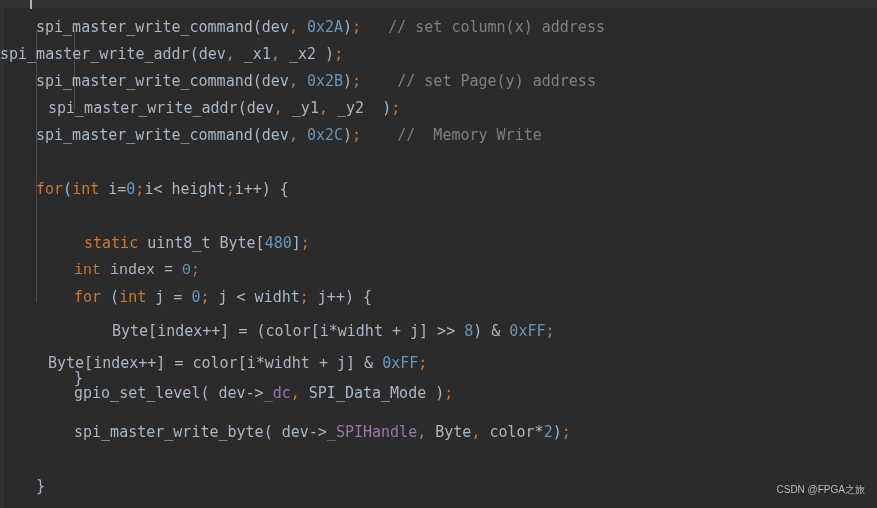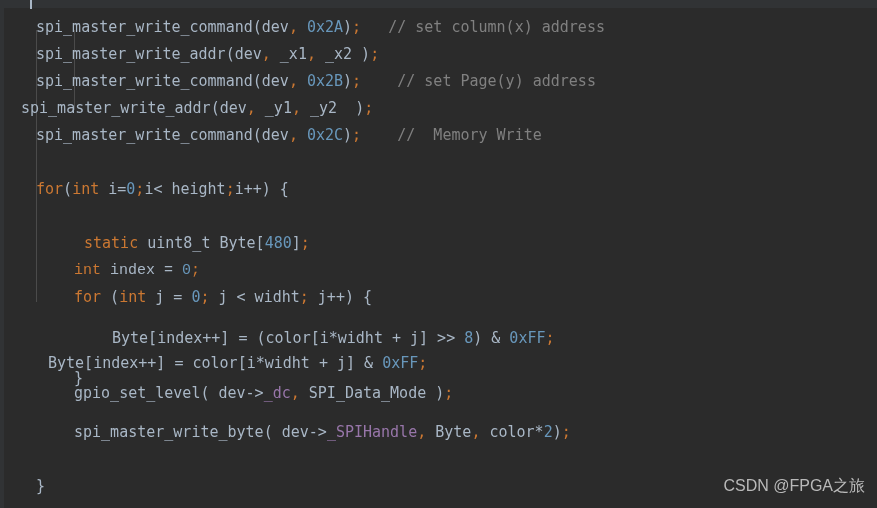--- a/index.html
+++ b/index.html
@@ -72,50 +72,50 @@
   .pun   { color: #a9b7c6; }  
   .semi  { color: #cc7832; }  
   .cmt   { color: #808080; }  
   .mem   { color: #9876aa; }  
 
   .watermark {
     position: absolute;
     right: 12px;
     bottom: 11px;
     font-family: "Liberation Sans", "DejaVu Sans", sans-serif;
-    font-size: 16px;
+    font-size: 10px;
     color: #b9b9b9;
     white-space: pre;
   }
 </style>
 </head>
 <body>
 
 <div id="editor">
 
   <div class="top-band"></div>
   <div class="top-caret"></div>
   <div class="gutter"></div>
 
   <div class="code-area">
     <div class="indent-guide ig-outer"></div>
     <div class="indent-guide ig-inner"></div>
     <div id="lines">
         <div class="line" style="top: 6px; padding-left: 36px;"><span class="fn">spi_master_write_command</span><span class="pun">(</span><span class="fn">dev</span><span class="semi">,</span><span class="pun"> </span><span class="num">0x2A</span><span class="pun">)</span><span class="semi">;</span><span class="pun">   </span><span class="cmt">// set column(x) address</span></div>
-        <div class="line" style="top: 33px; padding-left: 36px;"><span class="fn">spi_master_write_addr</span><span class="pun">(</span><span class="fn">dev</span><span class="semi">,</span><span class="fn"> _x1</span><span class="semi">,</span><span class="pun"> _x2 )</span><span class="semi">;</span></div>
+        <div class="line" style="top: 33px; "><span class="fn">spi_master_write_addr</span><span class="pun">(</span><span class="fn">dev</span><span class="semi">,</span><span class="fn"> _x1</span><span class="semi">,</span><span class="pun"> _x2 )</span><span class="semi">;</span></div>
         <div class="line" style="top: 60px; padding-left: 36px;"><span class="fn">spi_master_write_command</span><span class="pun">(</span><span class="fn">dev</span><span class="semi">,</span><span class="pun"> </span><span class="num">0x2B</span><span class="pun">)</span><span class="semi">;</span><span class="pun">    </span><span class="cmt">// set Page(y) address</span></div>
-        <div class="line" style="top: 87px; padding-left: 21px;"><span class="fn">spi_master_write_addr</span><span class="pun">(</span><span class="fn">dev</span><span class="semi">,</span><span class="fn"> _y1</span><span class="semi">,</span><span class="pun"> _y2  )</span><span class="semi">;</span></div>
+        <div class="line" style="top: 87px; padding-left: 48px;"><span class="fn">spi_master_write_addr</span><span class="pun">(</span><span class="fn">dev</span><span class="semi">,</span><span class="fn"> _y1</span><span class="semi">,</span><span class="pun"> _y2  )</span><span class="semi">;</span></div>
         <div class="line" style="top: 114px; padding-left: 36px;"><span class="fn">spi_master_write_command</span><span class="pun">(</span><span class="fn">dev</span><span class="semi">,</span><span class="pun"> </span><span class="num">0x2C</span><span class="pun">)</span><span class="semi">;</span><span class="pun">    </span><span class="cmt">//  Memory Write</span></div>
         <div class="line" style="top: 141px; padding-left: 36px;"></div>
         <div class="line" style="top: 168px; padding-left: 36px;"><span class="kw">for</span><span class="pun">(</span><span class="kw">int</span><span class="pun"> i=</span><span class="num">0</span><span class="semi">;</span><span class="pun">i&lt; height</span><span class="semi">;</span><span class="pun">i++) {</span></div>
         <div class="line" style="top: 195px; padding-left: 36px;"></div>
         <div class="line" style="top: 222px; padding-left: 84px;"><span class="kw">static</span><span class="pun"> uint8_t Byte[</span><span class="num">480</span><span class="pun">]</span><span class="semi">;</span></div>
         <div class="line" style="top: 249px; padding-left: 74px; font-family: Liberation Mono, monospace;"><span class="kw">int</span><span class="pun"> index = </span><span class="num">0</span><span class="semi">;</span></div>
         <div class="line" style="top: 276px; padding-left: 74px;"><span class="kw">for</span><span class="pun"> (</span><span class="kw">int</span><span class="pun"> j = </span><span class="num">0</span><span class="semi">;</span><span class="pun"> j &lt; widht</span><span class="semi">;</span><span class="pun"> j++) {</span></div>
-        <div class="line" style="top: 317px; padding-left: 112px;"><span class="pun">Byte[index++] = (color[i*widht + j] &gt;&gt; </span><span class="num">8</span><span class="pun">) &amp; </span><span class="num">0xFF</span><span class="semi">;</span></div>
+        <div class="line" style="top: 310px; padding-left: 112px;"><span class="pun">Byte[index++] = (color[i*widht + j] &gt;&gt; </span><span class="num">8</span><span class="pun">) &amp; </span><span class="num">0xFF</span><span class="semi">;</span></div>
         <div class="line" style="top: 330px; padding-left: 48px; margin-top: 12px;"><span class="pun">Byte[index++] = color[i*widht + j] &amp; </span><span class="num">0xFF</span><span class="semi">;</span></div>
         <div class="line" style="top: 357px; padding-left: 74px;"><span class="pun">}</span></div>
         <div class="line" style="top: 372px; padding-left: 74px;"><span class="fn">gpio_set_level</span><span class="pun">( dev-&gt;</span><span class="mem">_dc</span><span class="semi">,</span><span class="pun"> SPI_Data_Mode )</span><span class="semi">;</span></div>
         <div class="line" style="top: 411px; padding-left: 74px;"><span class="fn">spi_master_write_byte</span><span class="pun">( dev-&gt;</span><span class="mem">_SPIHandle</span><span class="semi">,</span><span class="pun"> Byte</span><span class="semi">,</span><span class="pun"> color*</span><span class="num">2</span><span class="pun">)</span><span class="semi">;</span></div>
         <div class="line" style="top: 438px; padding-left: 36px;"></div>
         <div class="line" style="top: 465px; padding-left: 36px;"><span class="pun">}</span></div>
       </div>
   </div>
 
   <div class="watermark">CSDN @FPGA之旅</div>

